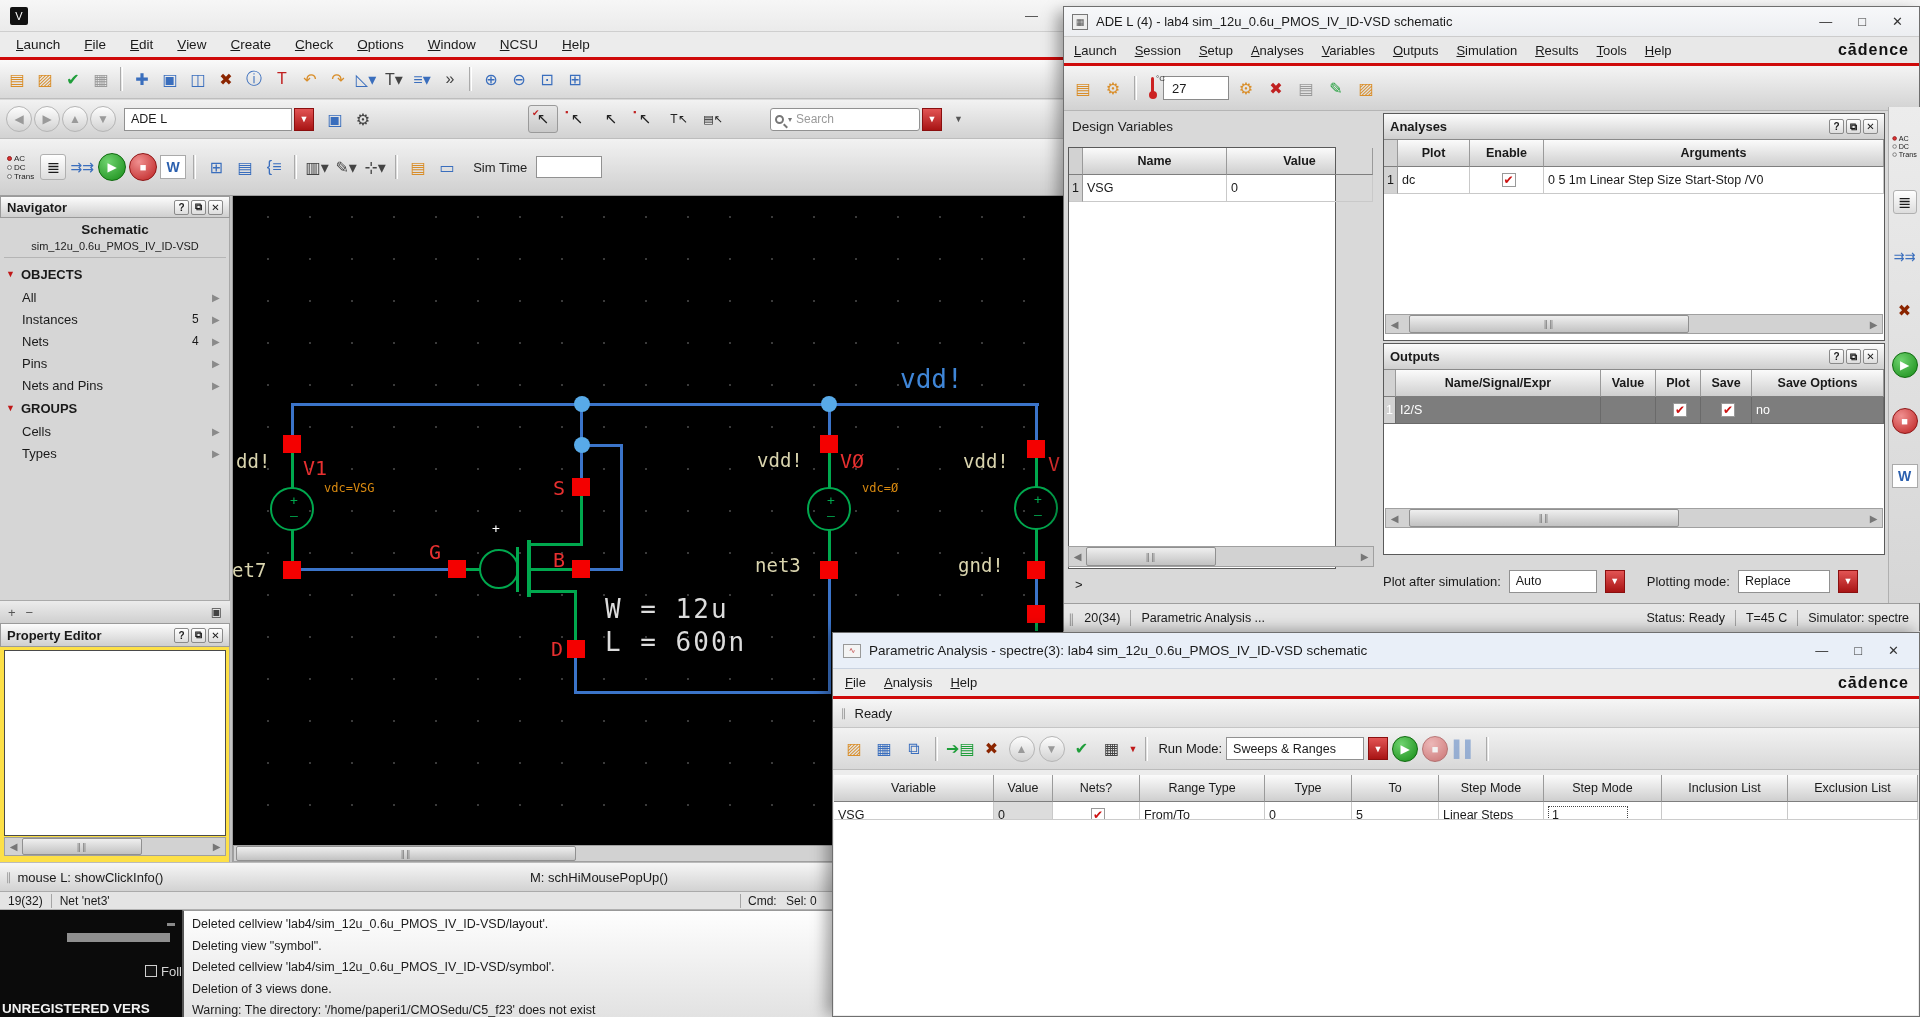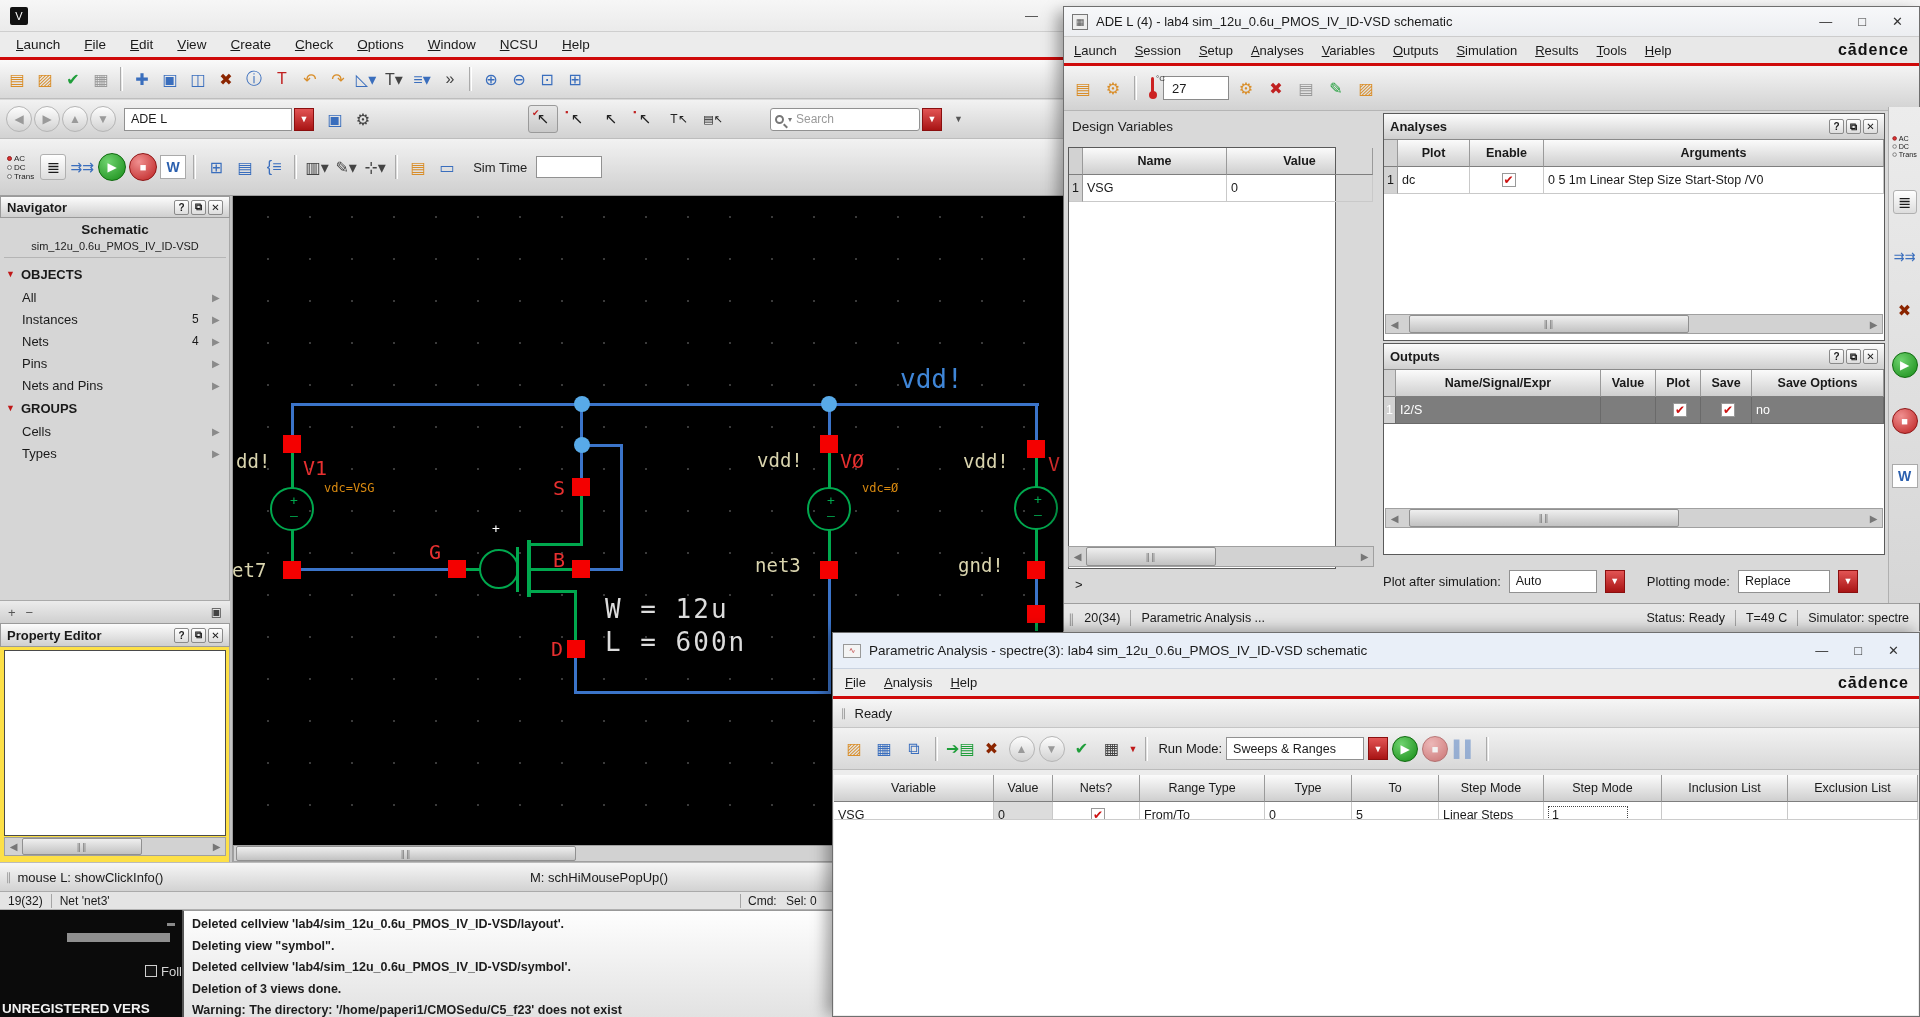--- a/index.html
+++ b/index.html
@@ -130,21 +130,21 @@
   #sb-cmd{position:absolute;left:748px;}
   #sb-sel{position:absolute;left:786px;}
 
   #license{left:0;top:910px;width:182px;height:107px;background:#0b0b0b;overflow:hidden;}
   #lic-slider{position:absolute;left:67px;top:23px;width:103px;height:9px;background:#8f8f8f;}
   #lic-dash{position:absolute;left:167px;top:13px;width:8px;height:3px;background:#8a8a8a;}
   #lic-chk{position:absolute;left:145px;top:55px;width:12px;height:12px;border:1.5px solid #cfcfcf;background:#141414;}
   #lic-follow{position:absolute;left:161px;top:54px;color:#d4d4d4;font-size:13px;}
   #lic-unreg{position:absolute;left:2px;top:91px;color:#f2f2f2;font-weight:bold;font-size:13.5px;white-space:nowrap;}
   #ciwlog{left:182px;top:910px;width:650px;height:107px;background:linear-gradient(#fefefe,#e2e2e2);
-    border-left:2px solid #555;border-top:1px solid #999;overflow:hidden;font-weight:bold;}
+    border-left:2px solid #555;border-top:1px solid #999;overflow:hidden;}
   .logline{position:absolute;left:8px;font-size:12.5px;color:#1c1c1c;white-space:pre;}
 
   
   #ade{left:1063px;top:6px;width:857px;height:625px;background:#d9d9d9;border:1px solid #6f6f6f;
     box-shadow:-6px 6px 14px rgba(0,0,0,.35);}
   #ade-title{position:absolute;left:0;top:0;width:100%;height:30px;background:linear-gradient(#f7f8fa,#eceef1);
     border-bottom:1px solid #ccc;display:flex;align-items:center;gap:8px;padding:0 8px;font-size:13px;}
   #ade-ico{width:16px;height:16px;border:1px solid #777;background:#eee;font-size:9px;color:#555;
     display:flex;align-items:center;justify-content:center;}
   #ade-title .winbtns{margin-left:auto;margin-right:8px;}
@@ -625,21 +625,21 @@
   </div>
 
   <div id="ade-status">
     <span class="grip" style="color:#999;margin-left:4px">∥</span>
     <span class="seg">20(34)</span>
     <span class="sep"></span>
     <span class="seg">Parametric Analysis ...</span>
     <span id="st-right">
       <span class="seg">Status: Ready</span>
       <span class="sep"></span>
-      <span class="seg">T=49 C</span>
+      <span class="seg">T=45 C</span>
       <span class="sep"></span>
       <span class="seg">Simulator: spectre</span>
     </span>
   </div>
 
   <div id="ade-strip">
     <div class="acdc" style="transform:scale(.9)">
       <b><span class="rdot on"></span>AC</b>
         <b><span class="rdot"></span>DC</b>
         <b><span class="rdot"></span>Trans</b>

